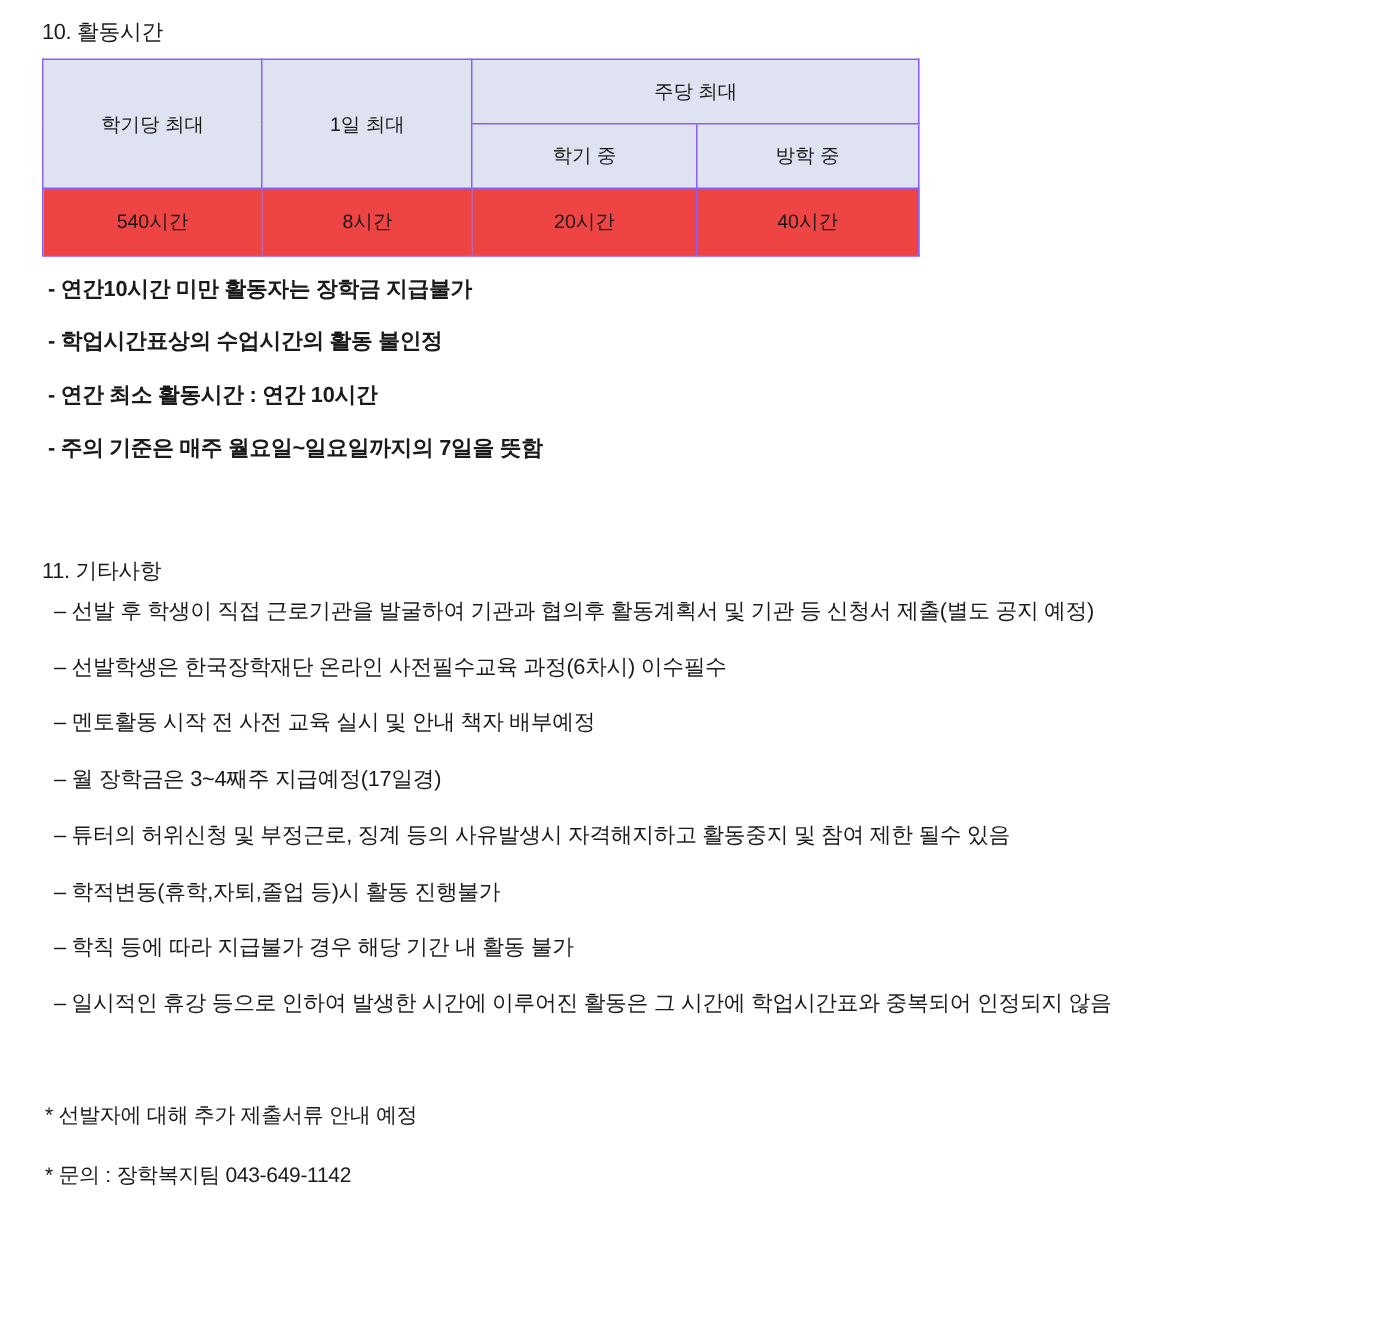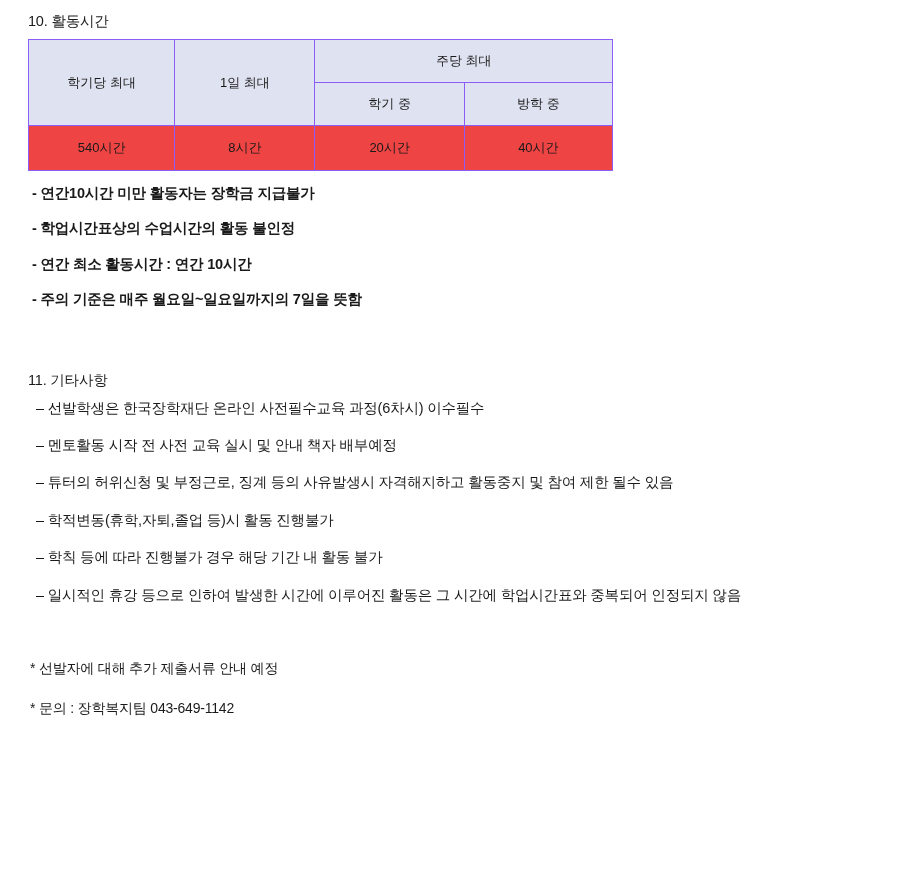--- a/index.html
+++ b/index.html
@@ -136,25 +136,27 @@
     <div class="bullet-line">- 학업시간표상의 수업시간의 활동 불인정</div>
     <div class="bullet-line">-  연간 최소 활동시간 : 연간 10시간</div>
     <div class="bullet-line">- 주의 기준은 매주 월요일~일요일까지의 7일을 뜻함</div>
   </div>
 
   <div class="spacer-lg"></div>
 
   <div class="section-heading-2">11. 기타사항</div>
 
   <div class="bullets-2">
+    <div class="bullet-line">– 선발 후 학생이 직접 근로기관을 발굴하여 기관과 협의후 활동계획서 및 기관 등 신청서 제출(별도 공지 예정)</div>
     <div class="bullet-line">– 선발학생은 한국장학재단 온라인 사전필수교육 과정(6차시) 이수필수</div>
     <div class="bullet-line">– 멘토활동 시작 전 사전 교육 실시 및 안내 책자 배부예정</div>
+    <div class="bullet-line">– 월 장학금은 3~4째주 지급예정(17일경)</div>
     <div class="bullet-line">– 튜터의 허위신청 및 부정근로, 징계 등의 사유발생시 자격해지하고 활동중지 및 참여 제한 될수 있음</div>
     <div class="bullet-line">– 학적변동(휴학,자퇴,졸업 등)시 활동 진행불가</div>
-    <div class="bullet-line">–  학칙 등에 따라 진행불가 경우 해당 기간 내 활동 불가</div>
+    <div class="bullet-line">–  학칙 등에 따라 지급불가 경우 해당 기간 내 활동 불가</div>
     <div class="bullet-line">–  일시적인 휴강 등으로 인하여 발생한 시간에 이루어진 활동은 그 시간에 학업시간표와 중복되어 인정되지 않음</div>
   </div>
 
   <div class="notes">
     <div class="note-line">* 선발자에 대해 추가 제출서류 안내 예정</div>
     <div class="note-line">* 문의 : 장학복지팀 043-649-1142</div>
   </div>
 
 </div>
 

